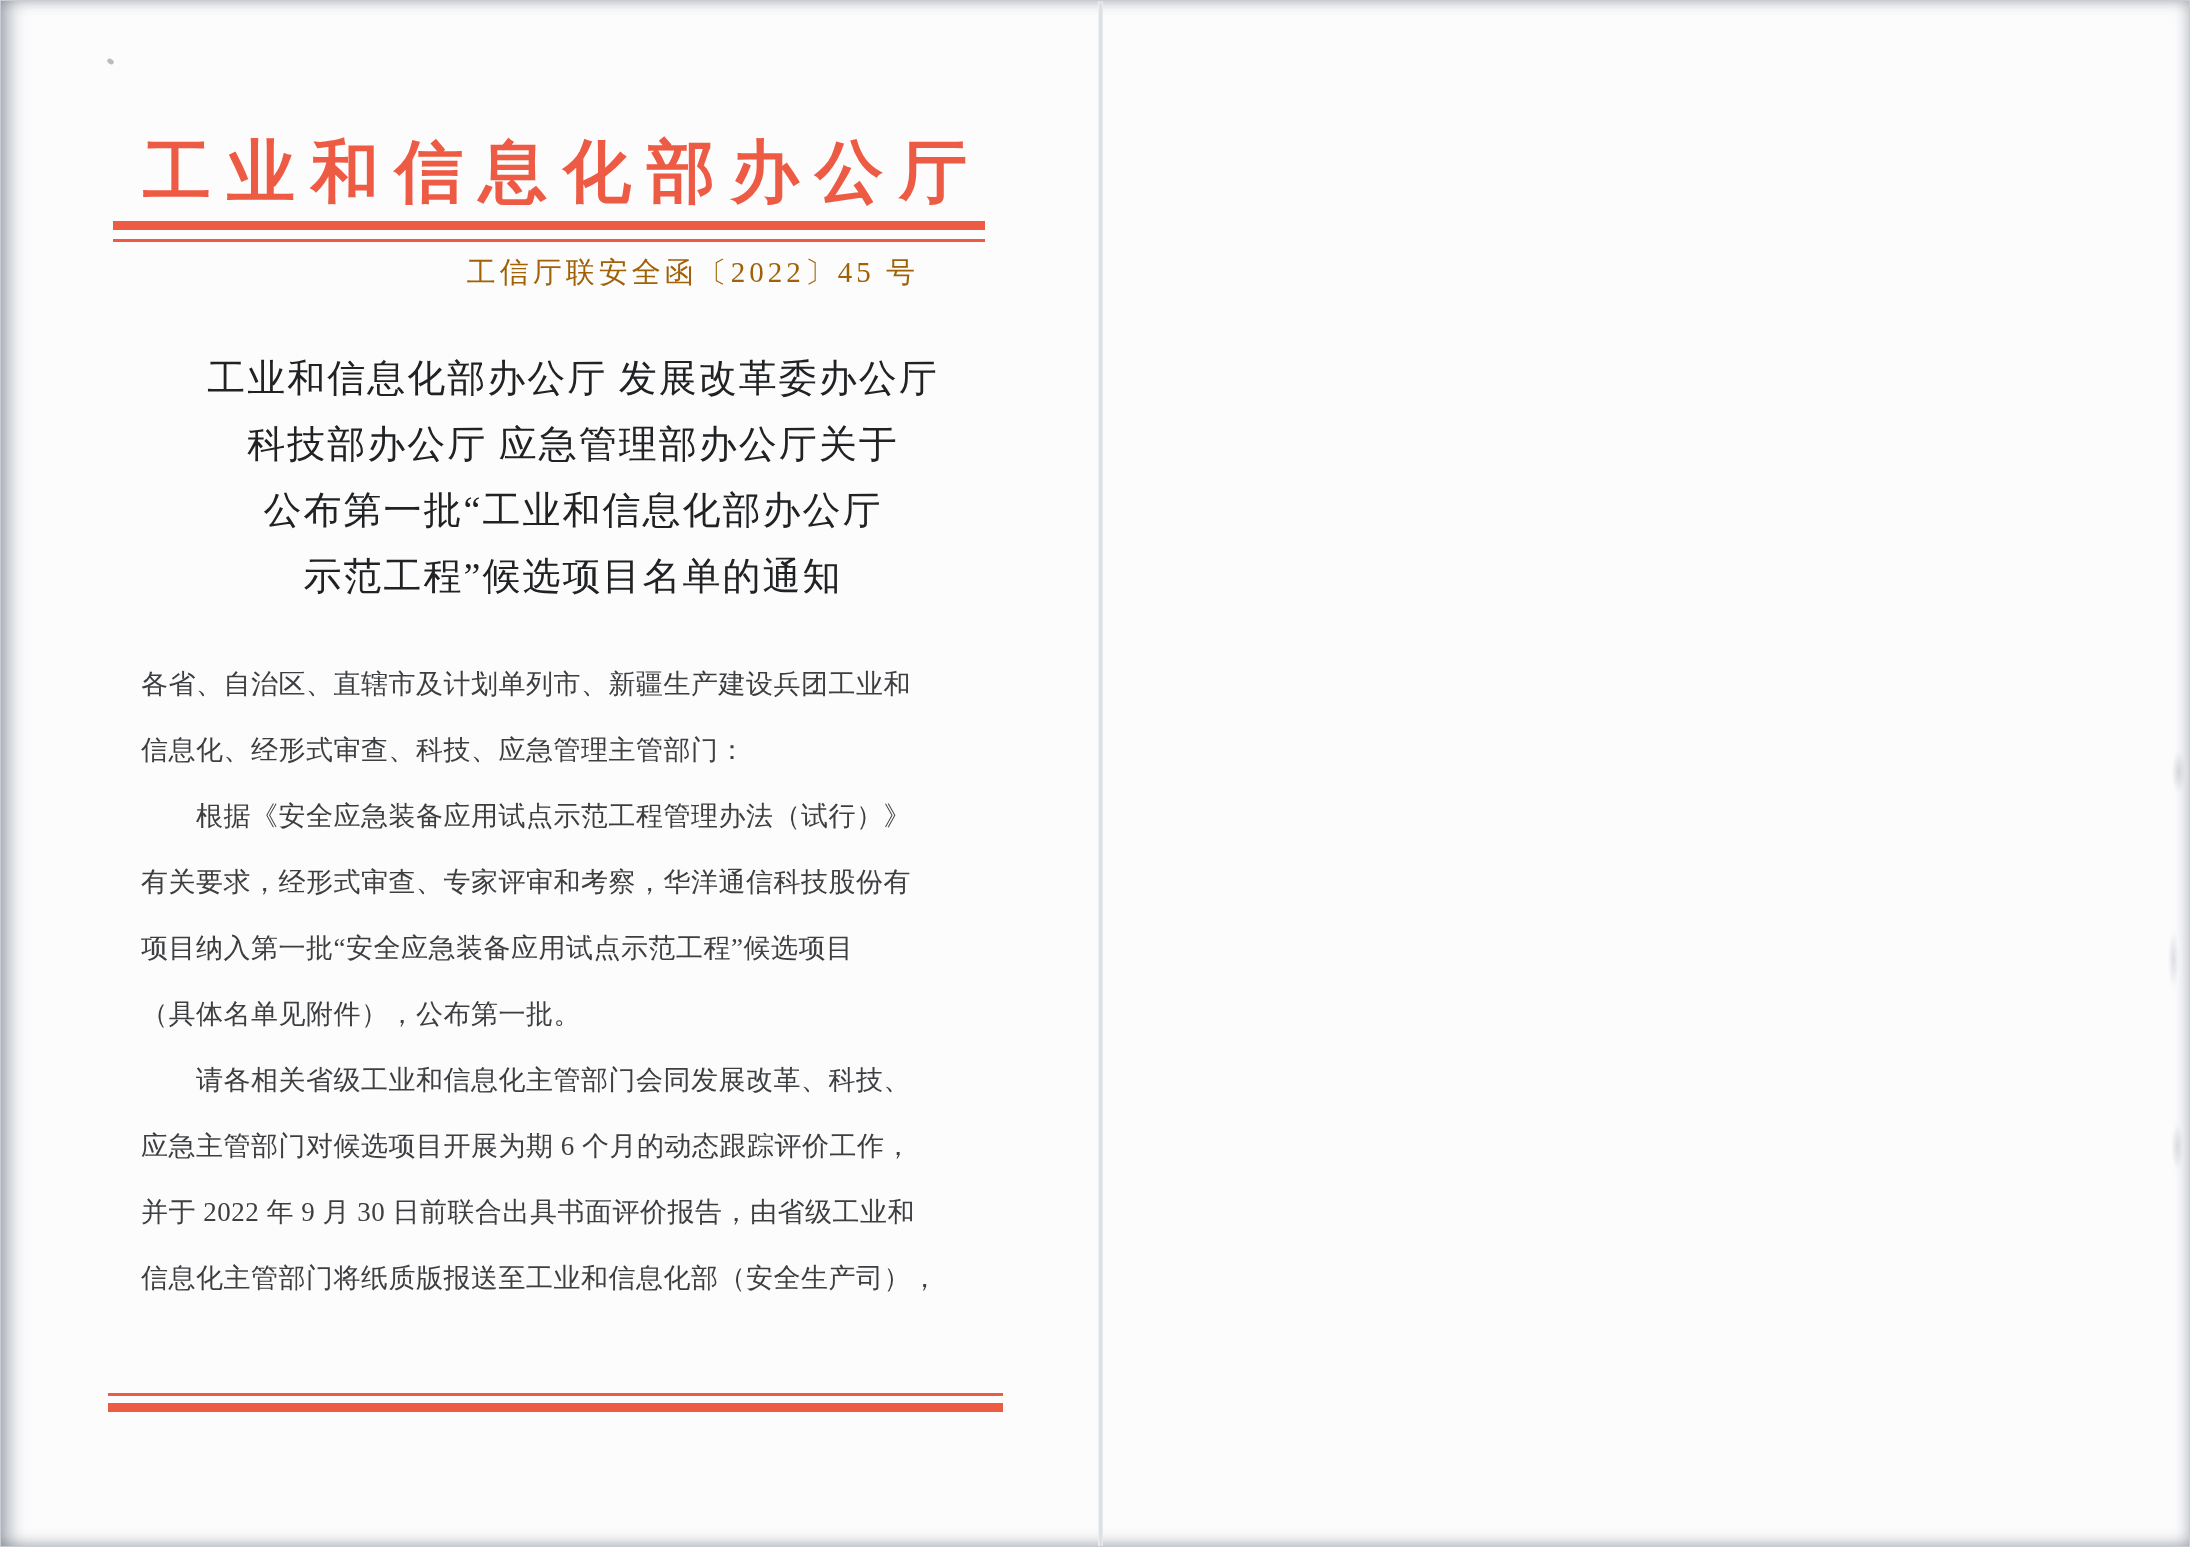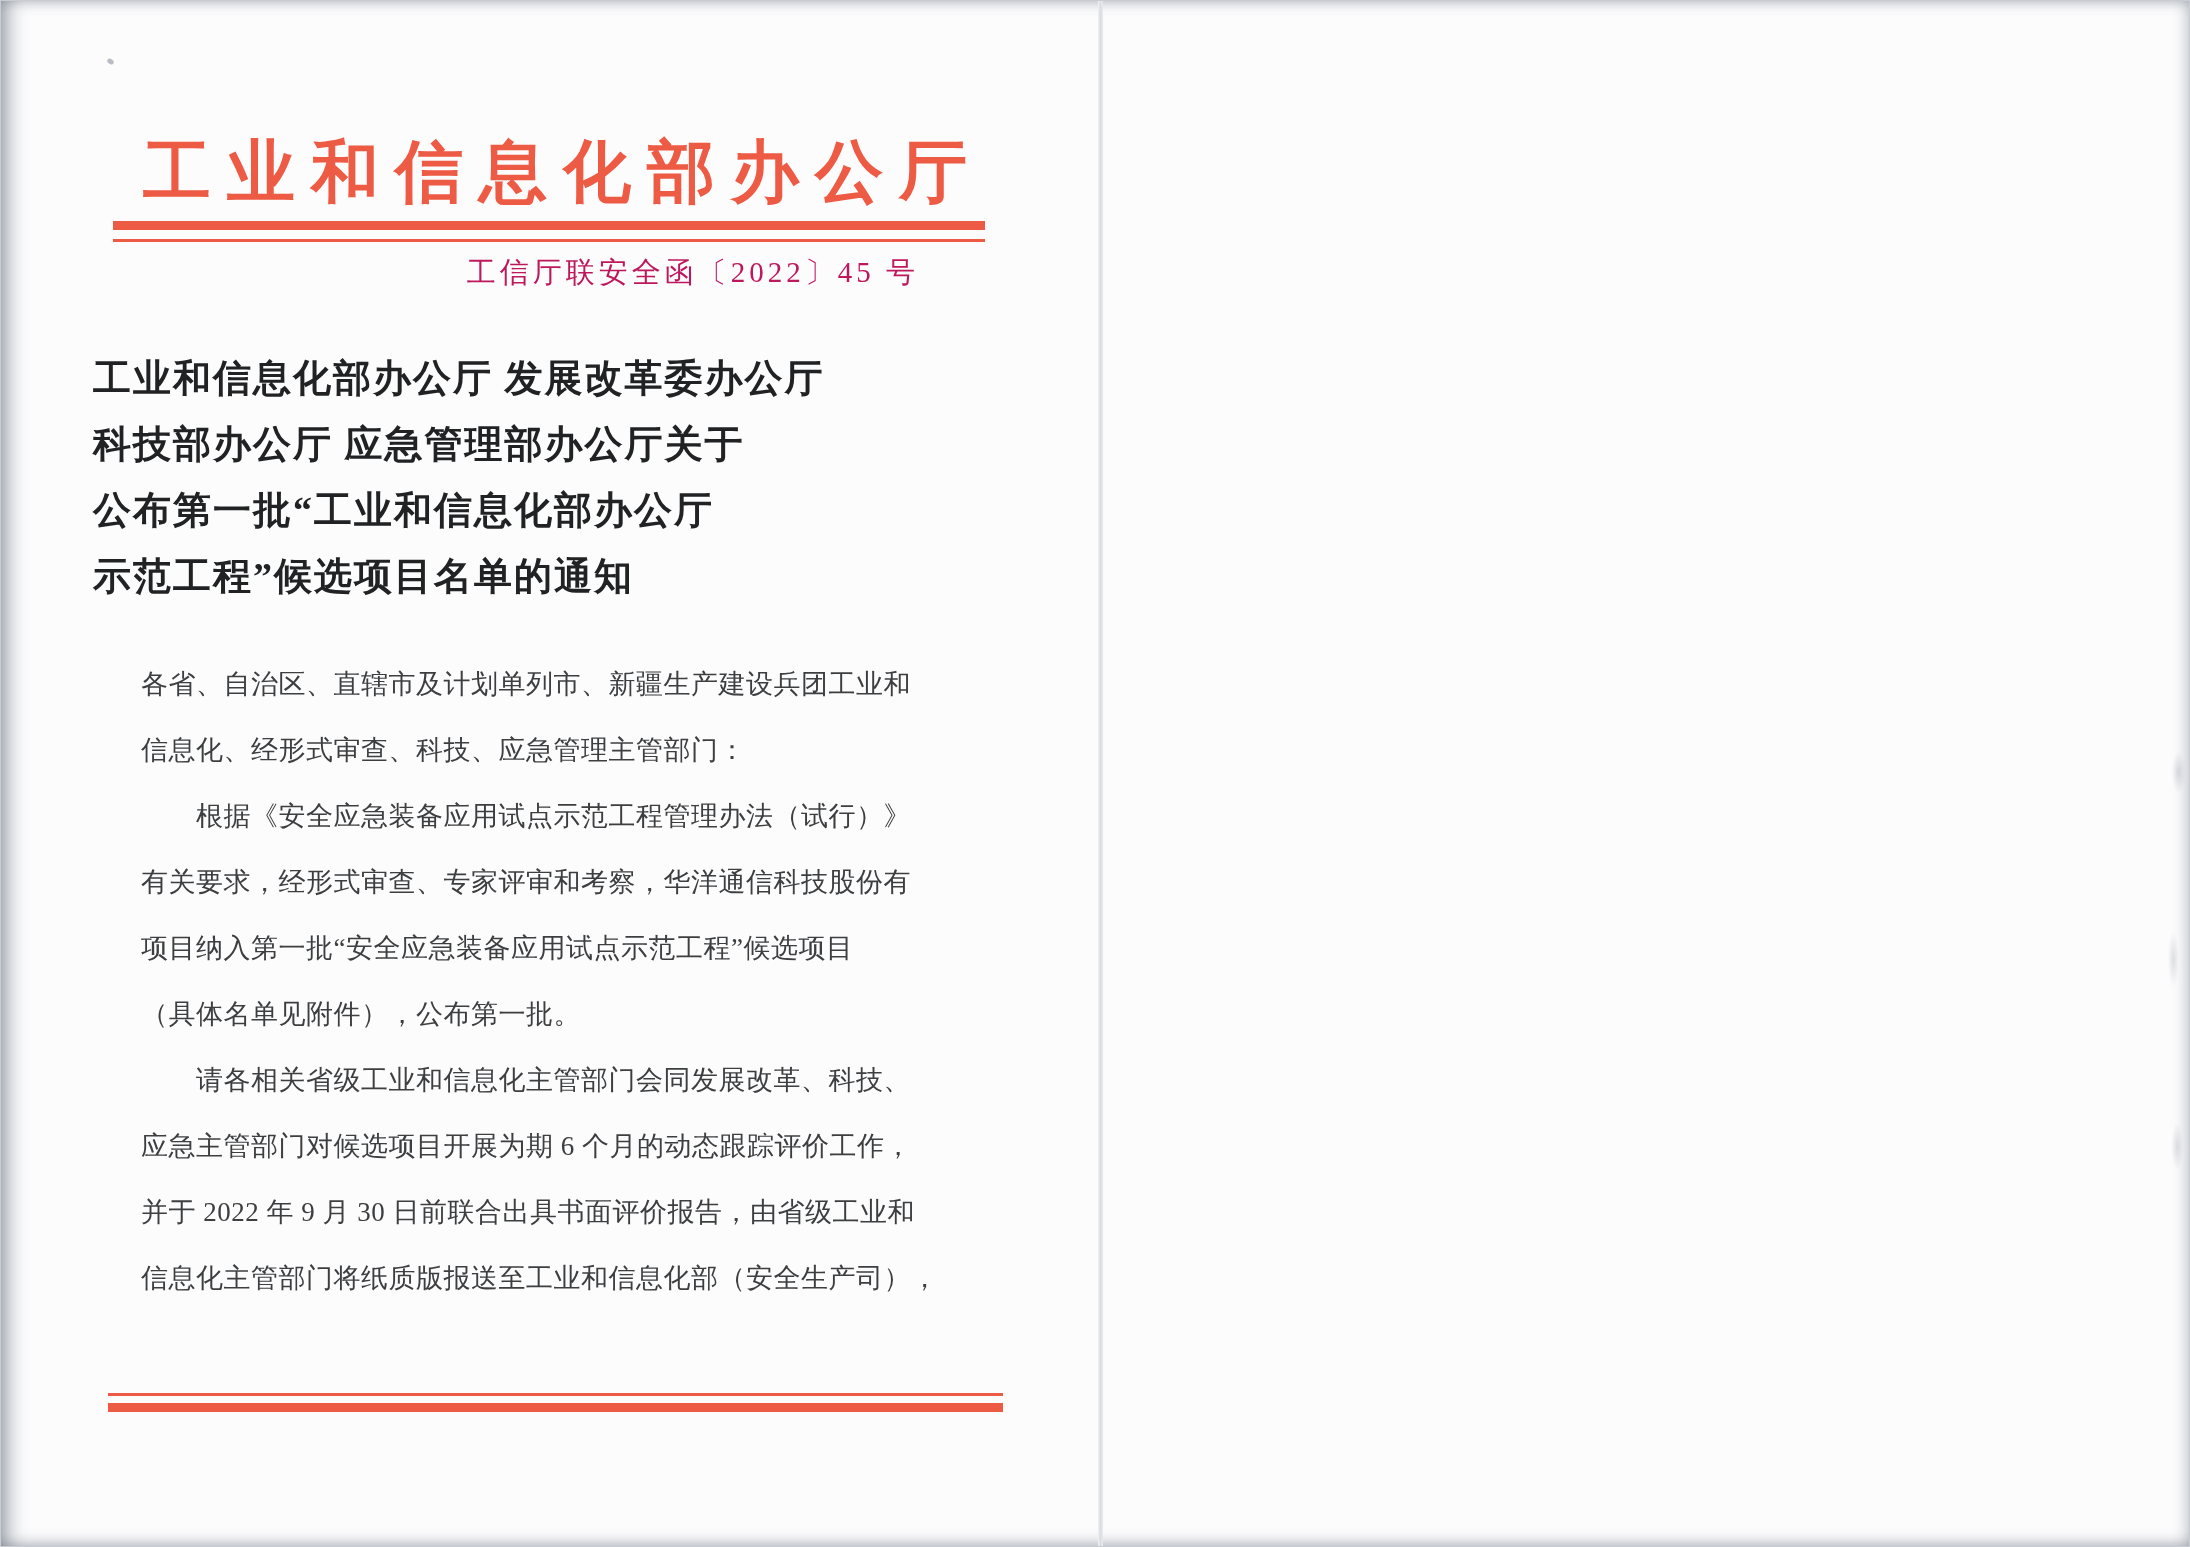--- a/index.html
+++ b/index.html
@@ -33,25 +33,25 @@
     text-align:center;font-size:68px;font-weight:700;
     letter-spacing:16px;color:var(--accent);white-space:nowrap;
   }
   .rule{position:absolute;background:var(--accent);}
   .rule-top-thick{left:100px;top:220px;width:872px;height:9px;}
   .rule-top-thin{left:100px;top:238px;width:872px;height:3px;}
   .rule-bot-thin{left:95px;top:1392px;width:895px;height:3px;}
   .rule-bot-thick{left:95px;top:1402px;width:895px;height:9px;}
   .doc-number{
     position:absolute;left:100px;top:252px;width:806px;
-    text-align:right;font-size:29px;color:#be185d;letter-spacing:4px;
+    text-align:right;font-size:29px;color:#a16207;letter-spacing:4px;
   }
   .doc-title{
     position:absolute;left:80px;top:344px;width:960px;
-    text-align:left;font-weight:700;color:#212224;
+    text-align:center;font-weight:400;color:#212224;
     font-size:38px;line-height:66px;letter-spacing:2px;white-space:nowrap;
   }
   .body-block{
     position:absolute;left:128px;top:650px;width:884px;
     font-size:27px;line-height:66px;color:var(--ink);
     letter-spacing:0.5px;white-space:nowrap;
   }
   .tline{height:66px;}
   .speck{position:absolute;background:#b9bcc2;border-radius:50%;}
   .speck1{left:94px;top:58px;width:7px;height:5px;transform:rotate(35deg);}

